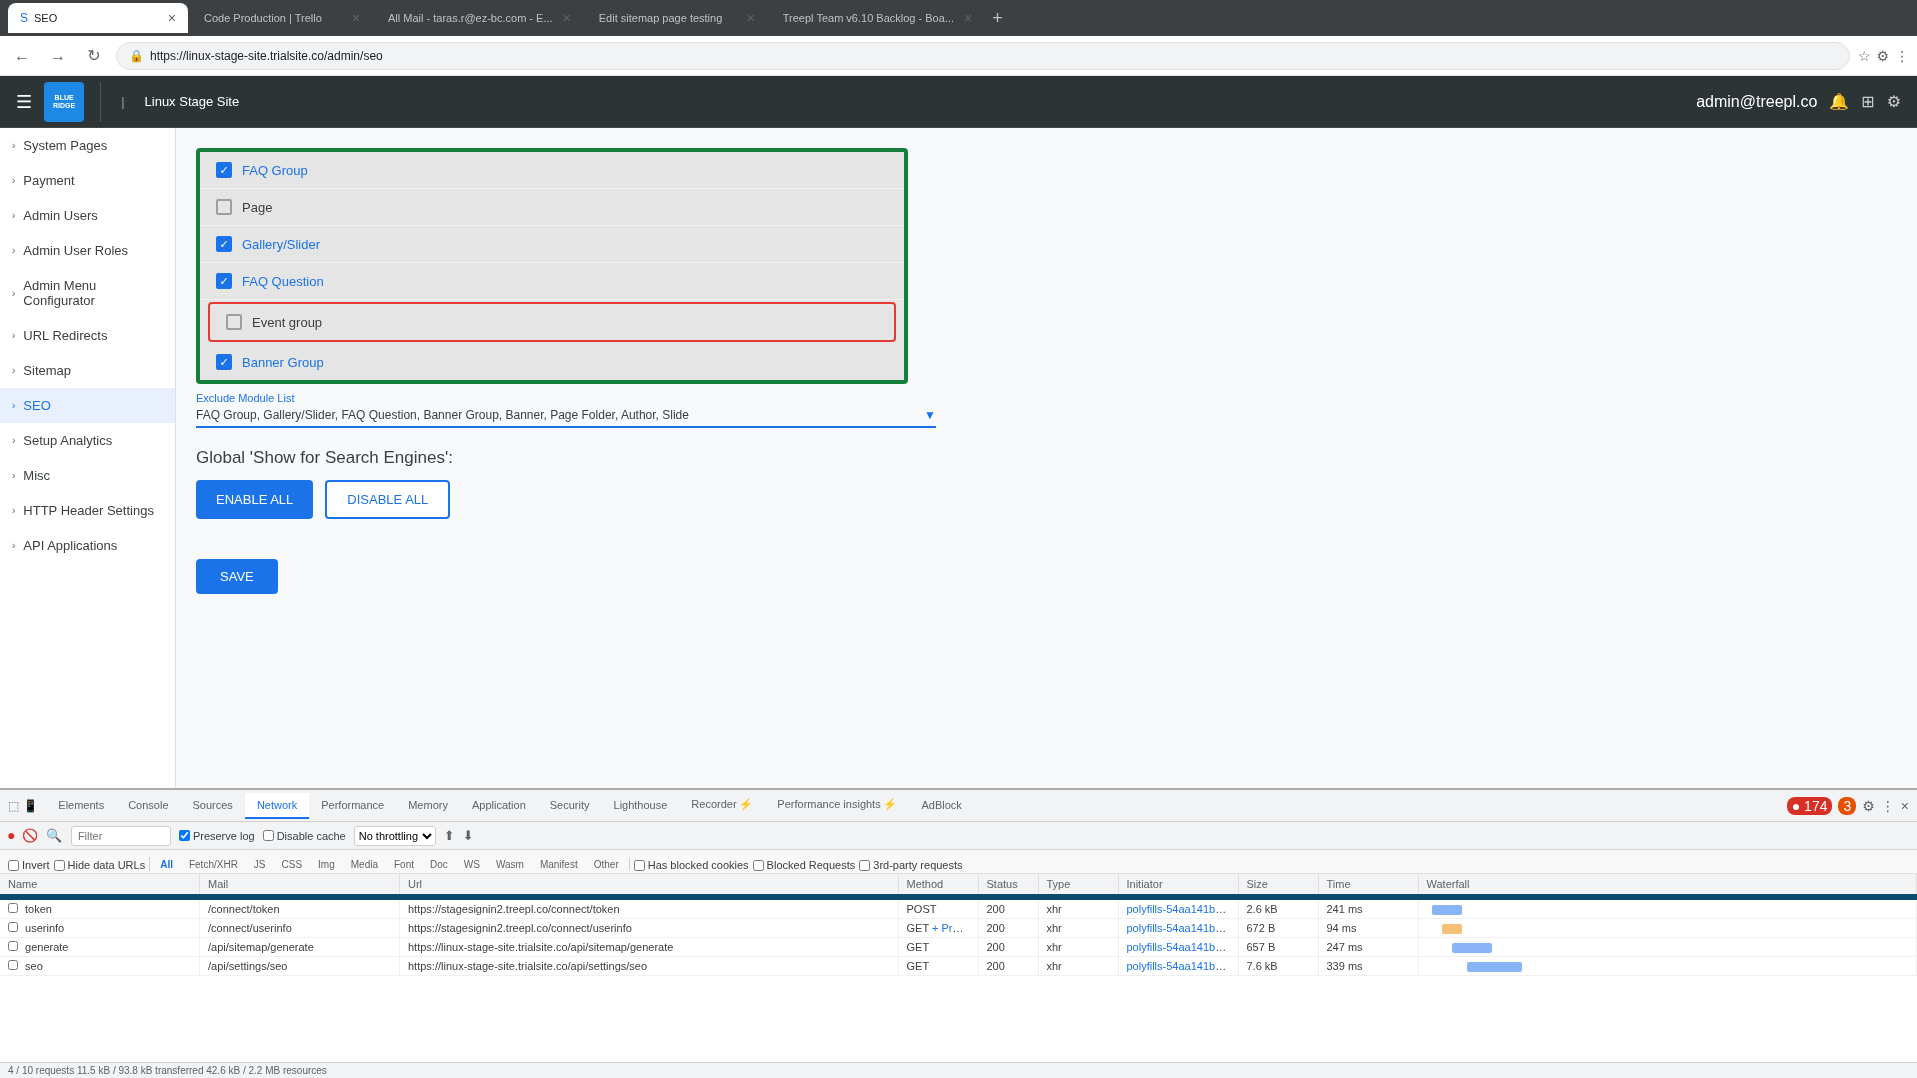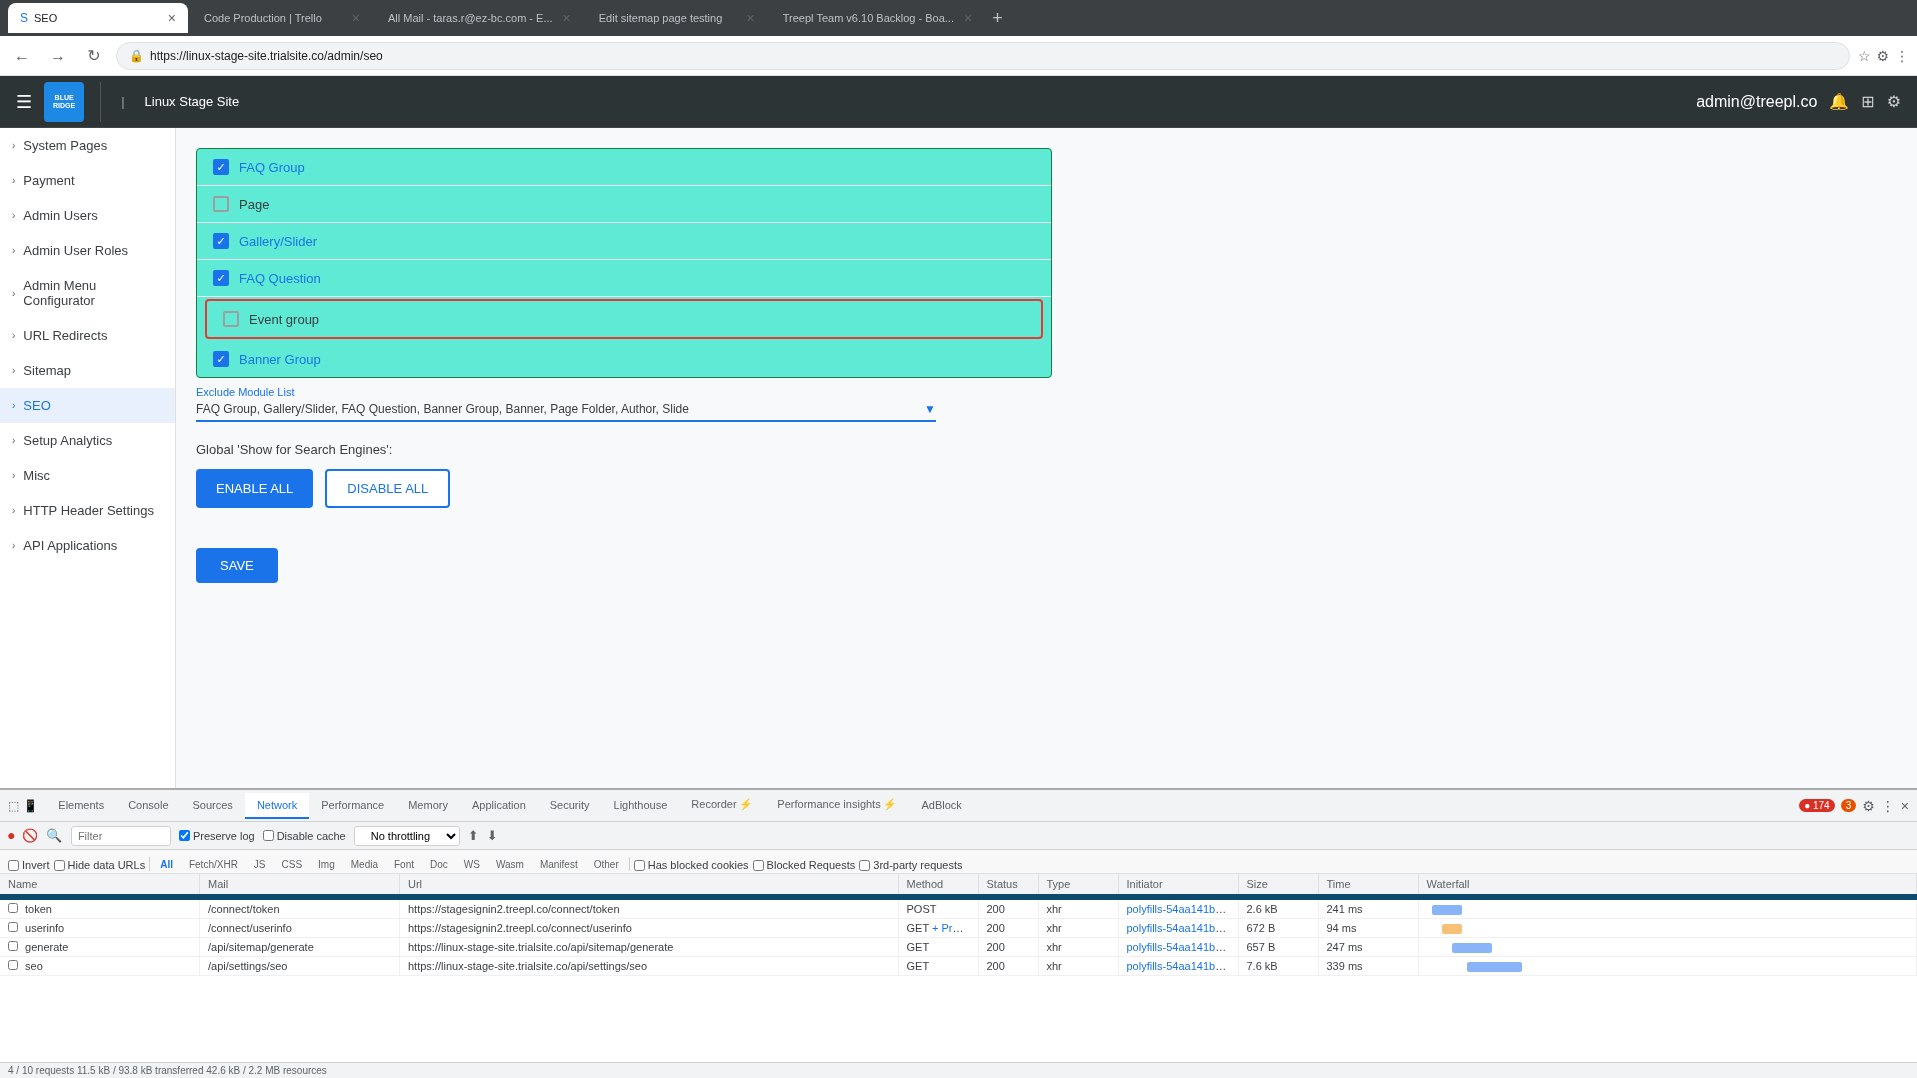--- a/index.html
+++ b/index.html
@@ -36,58 +36,58 @@
     
     .sidebar { width: 176px; background: #fff; border-right: 1px solid #e0e0e0; overflow-y: auto; flex-shrink: 0; }
     .sidebar-item { display: flex; align-items: center; padding: 10px 12px; cursor: pointer; color: #3c4043; font-size: 13px; gap: 8px; }
     .sidebar-item.active { color: #1a73e8; background: #e8f0fe; }
     .sidebar-item .chevron { font-size: 10px; color: #5f6368; }
 
     
     .page-content { flex: 1; overflow-y: auto; padding: 20px; background: #f8f9fa; }
 
     
-    .checklist-panel { background: #5eead4; border: 1px solid #15803d; border-radius: 4px; width: 856px; max-height: 240px; overflow-y: auto; }
+    .checklist-panel { background: #e5e5e5; border: 4px solid #15803d; border-radius: 4px; width: 712px; max-height: 240px; overflow-y: auto; }
     .checklist-item { display: flex; align-items: center; padding: 10px 16px; border-bottom: 1px solid #f0f0f0; gap: 10px; font-size: 13px; }
     .checklist-item:last-child { border-bottom: none; }
     .cb-checked { width: 16px; height: 16px; background: #1a73e8; border: 2px solid #1a73e8; border-radius: 2px; display: flex; align-items: center; justify-content: center; flex-shrink: 0; }
     .cb-checked::after { content: '✓'; color: #fff; font-size: 11px; }
     .cb-unchecked { width: 16px; height: 16px; border: 2px solid #9e9e9e; border-radius: 2px; flex-shrink: 0; }
     .checklist-label-blue { color: #1a73e8; }
     .checklist-label { color: #3c4043; }
     .highlighted-row { border: 2px solid #e53935; border-radius: 4px; }
 
     .exclude-field { width: 740px; margin-top: 8px; }
     .exclude-label { font-size: 11px; color: #1a73e8; margin-bottom: 4px; }
     .exclude-value { font-size: 12px; color: #3c4043; border-bottom: 2px solid #1a73e8; padding-bottom: 4px; display: flex; align-items: center; justify-content: space-between; }
     .exclude-arrow { color: #1a73e8; }
 
-    .section-label { font-size: 13px; color: #3c4043; margin: 20px 0 12px 0; }
+    .section-label { font-size: 17px; color: #3c4043; margin: 20px 0 12px 0; }
 
     .btn-group { display: flex; gap: 12px; margin-bottom: 20px; }
     .btn-primary { background: #1a73e8; color: #fff; border: none; border-radius: 4px; padding: 10px 20px; font-size: 13px; cursor: pointer; font-weight: 500; }
     .btn-outline { background: #fff; color: #1a73e8; border: 2px solid #1a73e8; border-radius: 4px; padding: 10px 20px; font-size: 13px; cursor: pointer; font-weight: 500; }
     .btn-save { background: #1a73e8; color: #fff; border: none; border-radius: 4px; padding: 10px 24px; font-size: 13px; cursor: pointer; font-weight: 500; margin-top: 20px; }
 
     
     .devtools { background: #fff; border-top: 2px solid #aaa; height: 290px; display: flex; flex-direction: column; flex-shrink: 0; }
     .devtools-tabs { background: #f1f3f4; border-bottom: 1px solid #d0d0d0; display: flex; align-items: center; padding: 0 8px; height: 32px; gap: 0; }
     .devtools-tab { padding: 6px 12px; font-size: 11px; color: #5f6368; cursor: pointer; border-bottom: 2px solid transparent; }
     .devtools-tab.active { color: #1a73e8; border-bottom: 2px solid #1a73e8; background: #fff; }
     .devtools-icons { display: flex; gap: 6px; margin-left: auto; align-items: center; }
     .devtools-icon { font-size: 14px; color: #5f6368; cursor: pointer; }
-    .devtools-badge { background: #d93025; color: #fff; border-radius: 8px; font-size: 10px; padding: 1px 5px; }
+    .devtools-badge { background: #d93025; color: #fff; border-radius: 8px; font-size: 14px; padding: 1px 5px; }
 
     .network-toolbar { background: #f1f3f4; border-bottom: 1px solid #d0d0d0; display: flex; align-items: center; padding: 4px 8px; gap: 8px; height: 28px; }
     .toolbar-btn { font-size: 13px; color: #5f6368; cursor: pointer; }
     .toolbar-btn.red { color: #d93025; }
     .filter-input { height: 20px; border: 1px solid #d0d0d0; border-radius: 3px; font-size: 11px; padding: 0 6px; width: 100px; }
     .checkbox-label { display: flex; align-items: center; gap: 3px; font-size: 11px; color: #3c4043; cursor: pointer; }
     .checkbox-label input { width: 11px; height: 11px; }
-    .throttle-select { border: 1px solid #d0d0d0; border-radius: 3px; font-size: 11px; height: 20px; padding: 0 12px; background: #fff; }
+    .throttle-select { border: 1px solid #d0d0d0; border-radius: 3px; font-size: 11px; height: 20px; padding: 0 0; background: #fff; }
 
     .filter-row { background: #f8f8f8; border-bottom: 1px solid #e0e0e0; display: flex; align-items: flex-end; padding: 2px 8px; gap: 4px; height: 24px; flex-wrap: wrap; }
     .filter-btn { font-size: 10px; color: #5f6368; cursor: pointer; padding: 1px 6px; border: none; background: transparent; }
     .filter-btn.active { color: #1a73e8; font-weight: bold; }
     .filter-divider { width: 1px; height: 14px; background: #d0d0d0; }
 
     .network-table { flex: 1; overflow-y: auto; }
     .table-header { display: grid; grid-template-columns: 200px 200px 1fr 80px 60px 80px 120px 80px 100px 1fr; background: #f1f3f4; border-bottom: 6px solid #0c4a6e; }
     .th { padding: 4px 8px; font-size: 11px; color: #5f6368; font-weight: 500; border-right: 1px solid #e0e0e0; white-space: nowrap; overflow: hidden; }
     .table-row { display: grid; grid-template-columns: 200px 200px 1fr 80px 60px 80px 120px 80px 100px 1fr; border-bottom: 1px solid #f0f0f0; }

